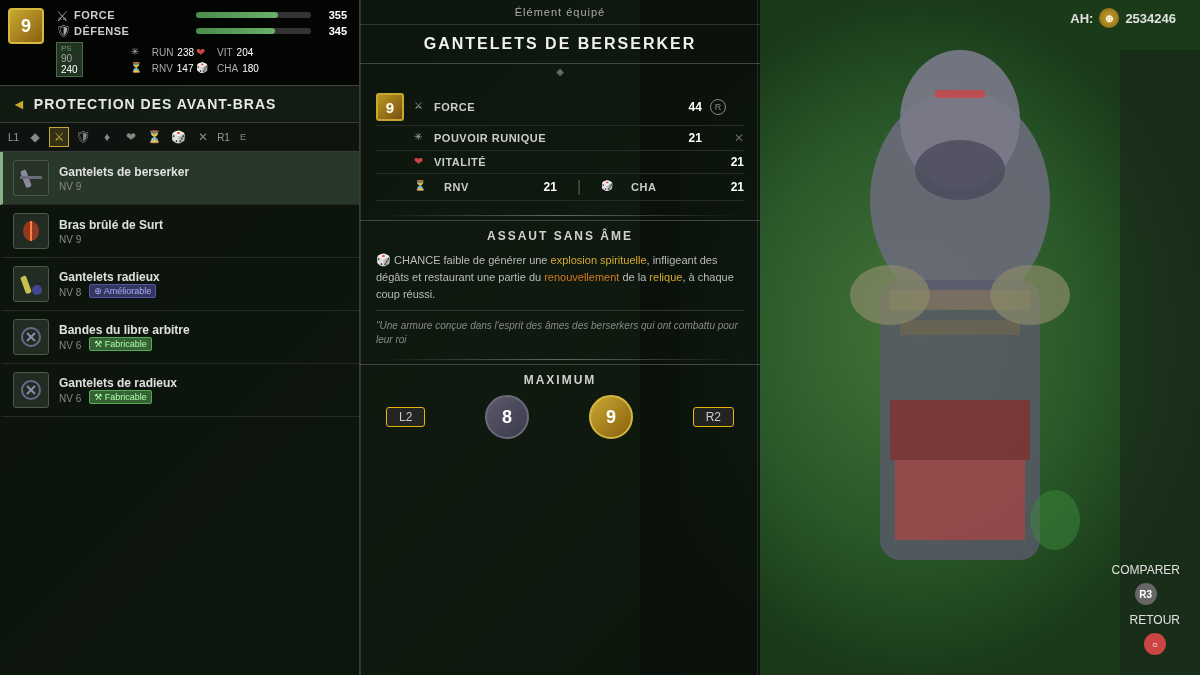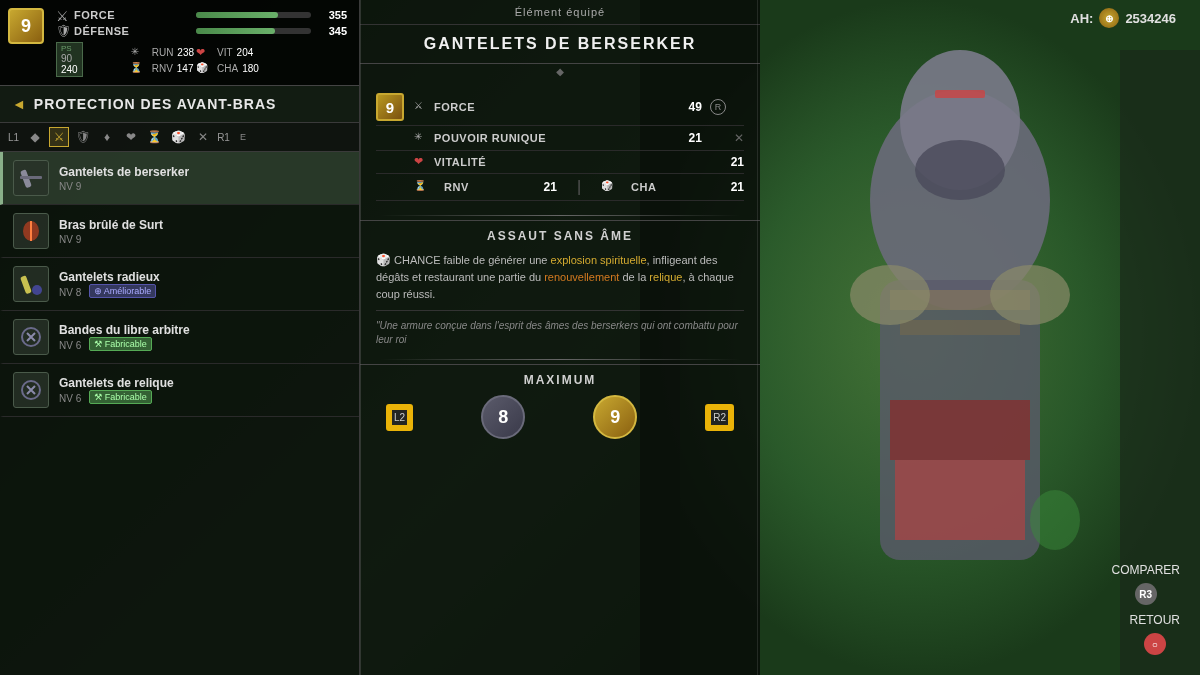--- a/index.html
+++ b/index.html
@@ -458,25 +458,25 @@
     .upgrade-btn {
       display: flex;
       align-items: center;
       gap: 4px;
       color: #aaa;
       font-size: 11px;
     }
 
     .btn-trigger {
       background: rgba(40, 40, 40, 0.8);
-      border: 6px solid #eab308;
+      border: 1px solid #eab308;
       border-radius: 3px;
-      padding: 2px 2px;
+      padding: 2px 12px;
       color: #ccc;
-      font-size: 10px;
+      font-size: 12px;
     }
 
     .upgrade-level-btn {
       width: 44px;
       height: 44px;
       border-radius: 50%;
       display: flex;
       align-items: center;
       justify-content: center;
       font-size: 18px;
@@ -772,21 +772,21 @@
     </div>
 
     <div class="item-entry">
       <div class="item-icon-box">
         <svg width="28" height="28" viewBox="0 0 28 28">
           <circle cx="14" cy="14" r="9" fill="none" stroke="#6a6a8a" stroke-width="2"></circle>
           <path d="M10 10 L18 18 M18 10 L10 18" stroke="#8a8aaa" stroke-width="2"></path>
         </svg>
       </div>
       <div class="item-info">
-        <div class="item-name">Gantelets de relique</div>
+        <div class="item-name">Gantelets de radieux</div>
         <div style="display:flex;align-items:center;gap:4px;">
           <span class="item-level">NV 6</span>
           <span class="item-badge badge-craftable">
             <span>⚒</span>
             <span>Fabricable</span>
           </span>
         </div>
       </div>
     </div>
 
@@ -800,21 +800,21 @@
   <div class="item-main-title">GANTELETS DE BERSERKER</div>
 
   <div class="separator-diamond">◆</div>
 
   <div class="item-stats-panel">
 
     <div class="item-stat-row">
       <div class="item-level-badge">9</div>
       <span class="stat-icon" style="margin-right:6px;color:#aaa;">⚔</span>
       <span class="istat-label">FORCE</span>
-      <span class="istat-value">49</span>
+      <span class="istat-value">44</span>
       <div class="r-badge">R</div>
       <span class="x-mark" style="visibility:hidden;">✕</span>
     </div>
 
     <div class="item-stat-row">
       <div style="width:38px;"></div>
       <span class="stat-icon" style="margin-right:6px;color:#aaa;">✳</span>
       <span class="istat-label">POUVOIR RUNIQUE</span>
       <span class="istat-value">21</span>
       <div class="r-badge" style="visibility:hidden;">R</div>

